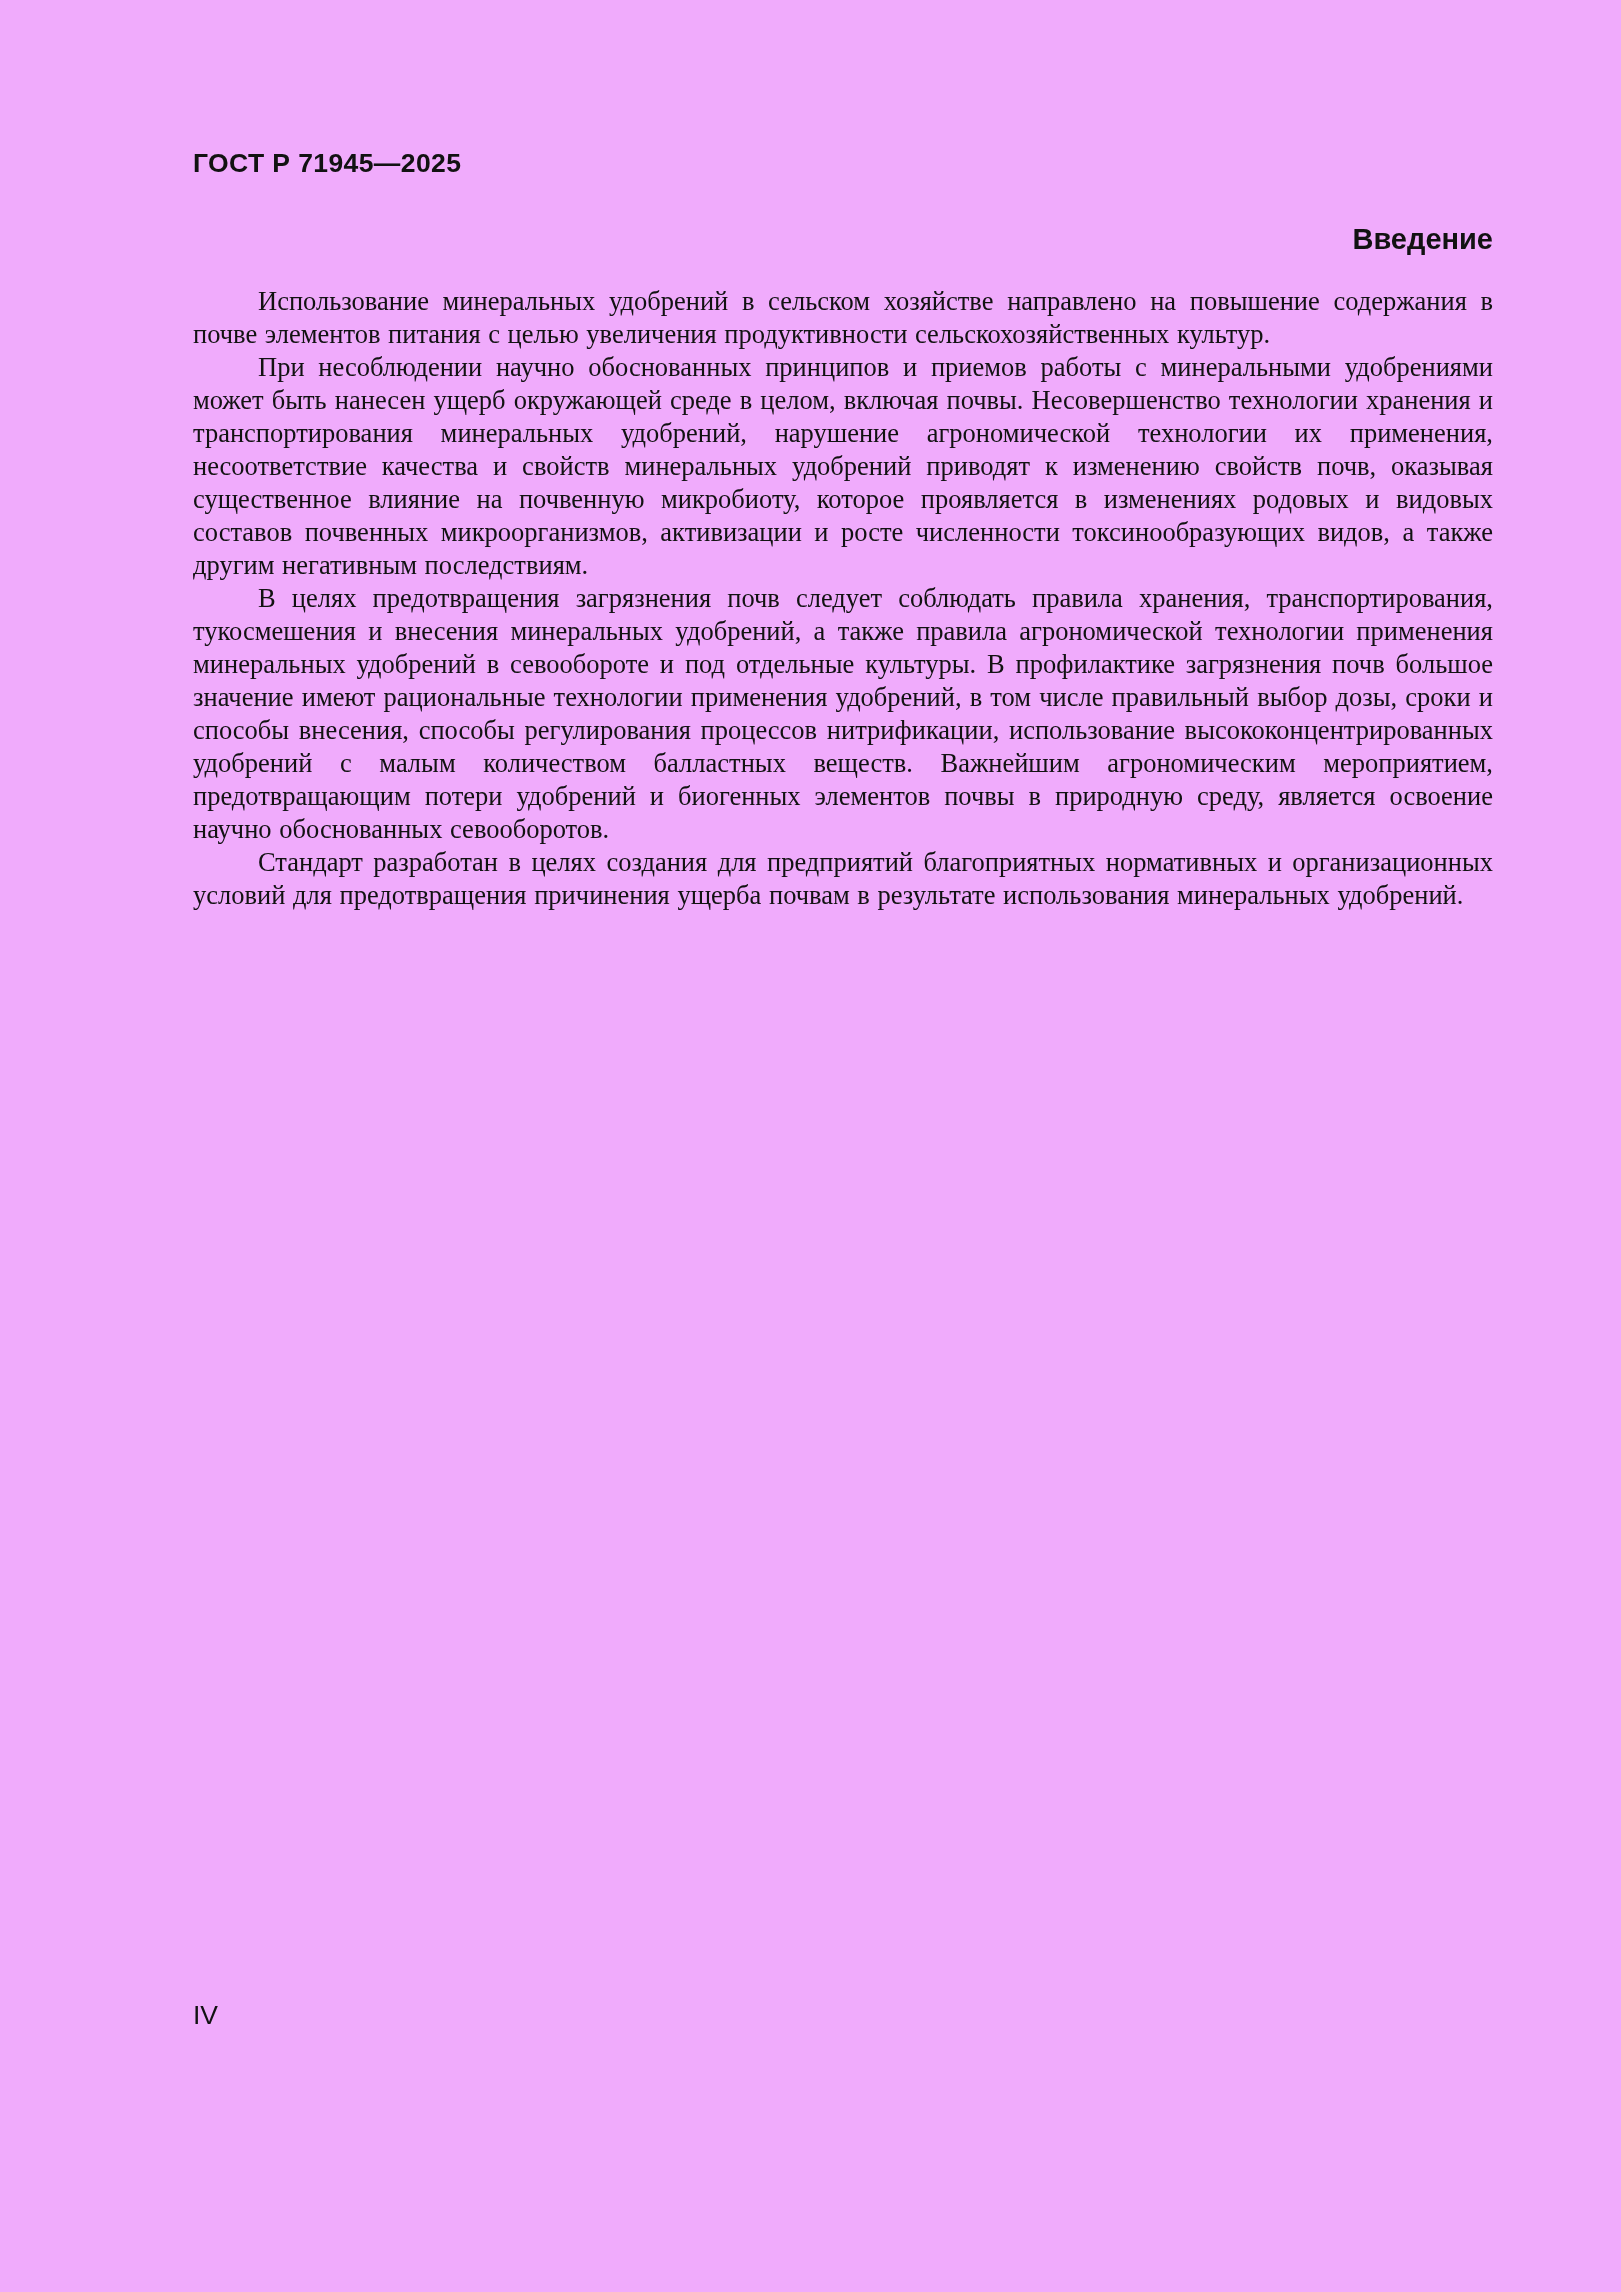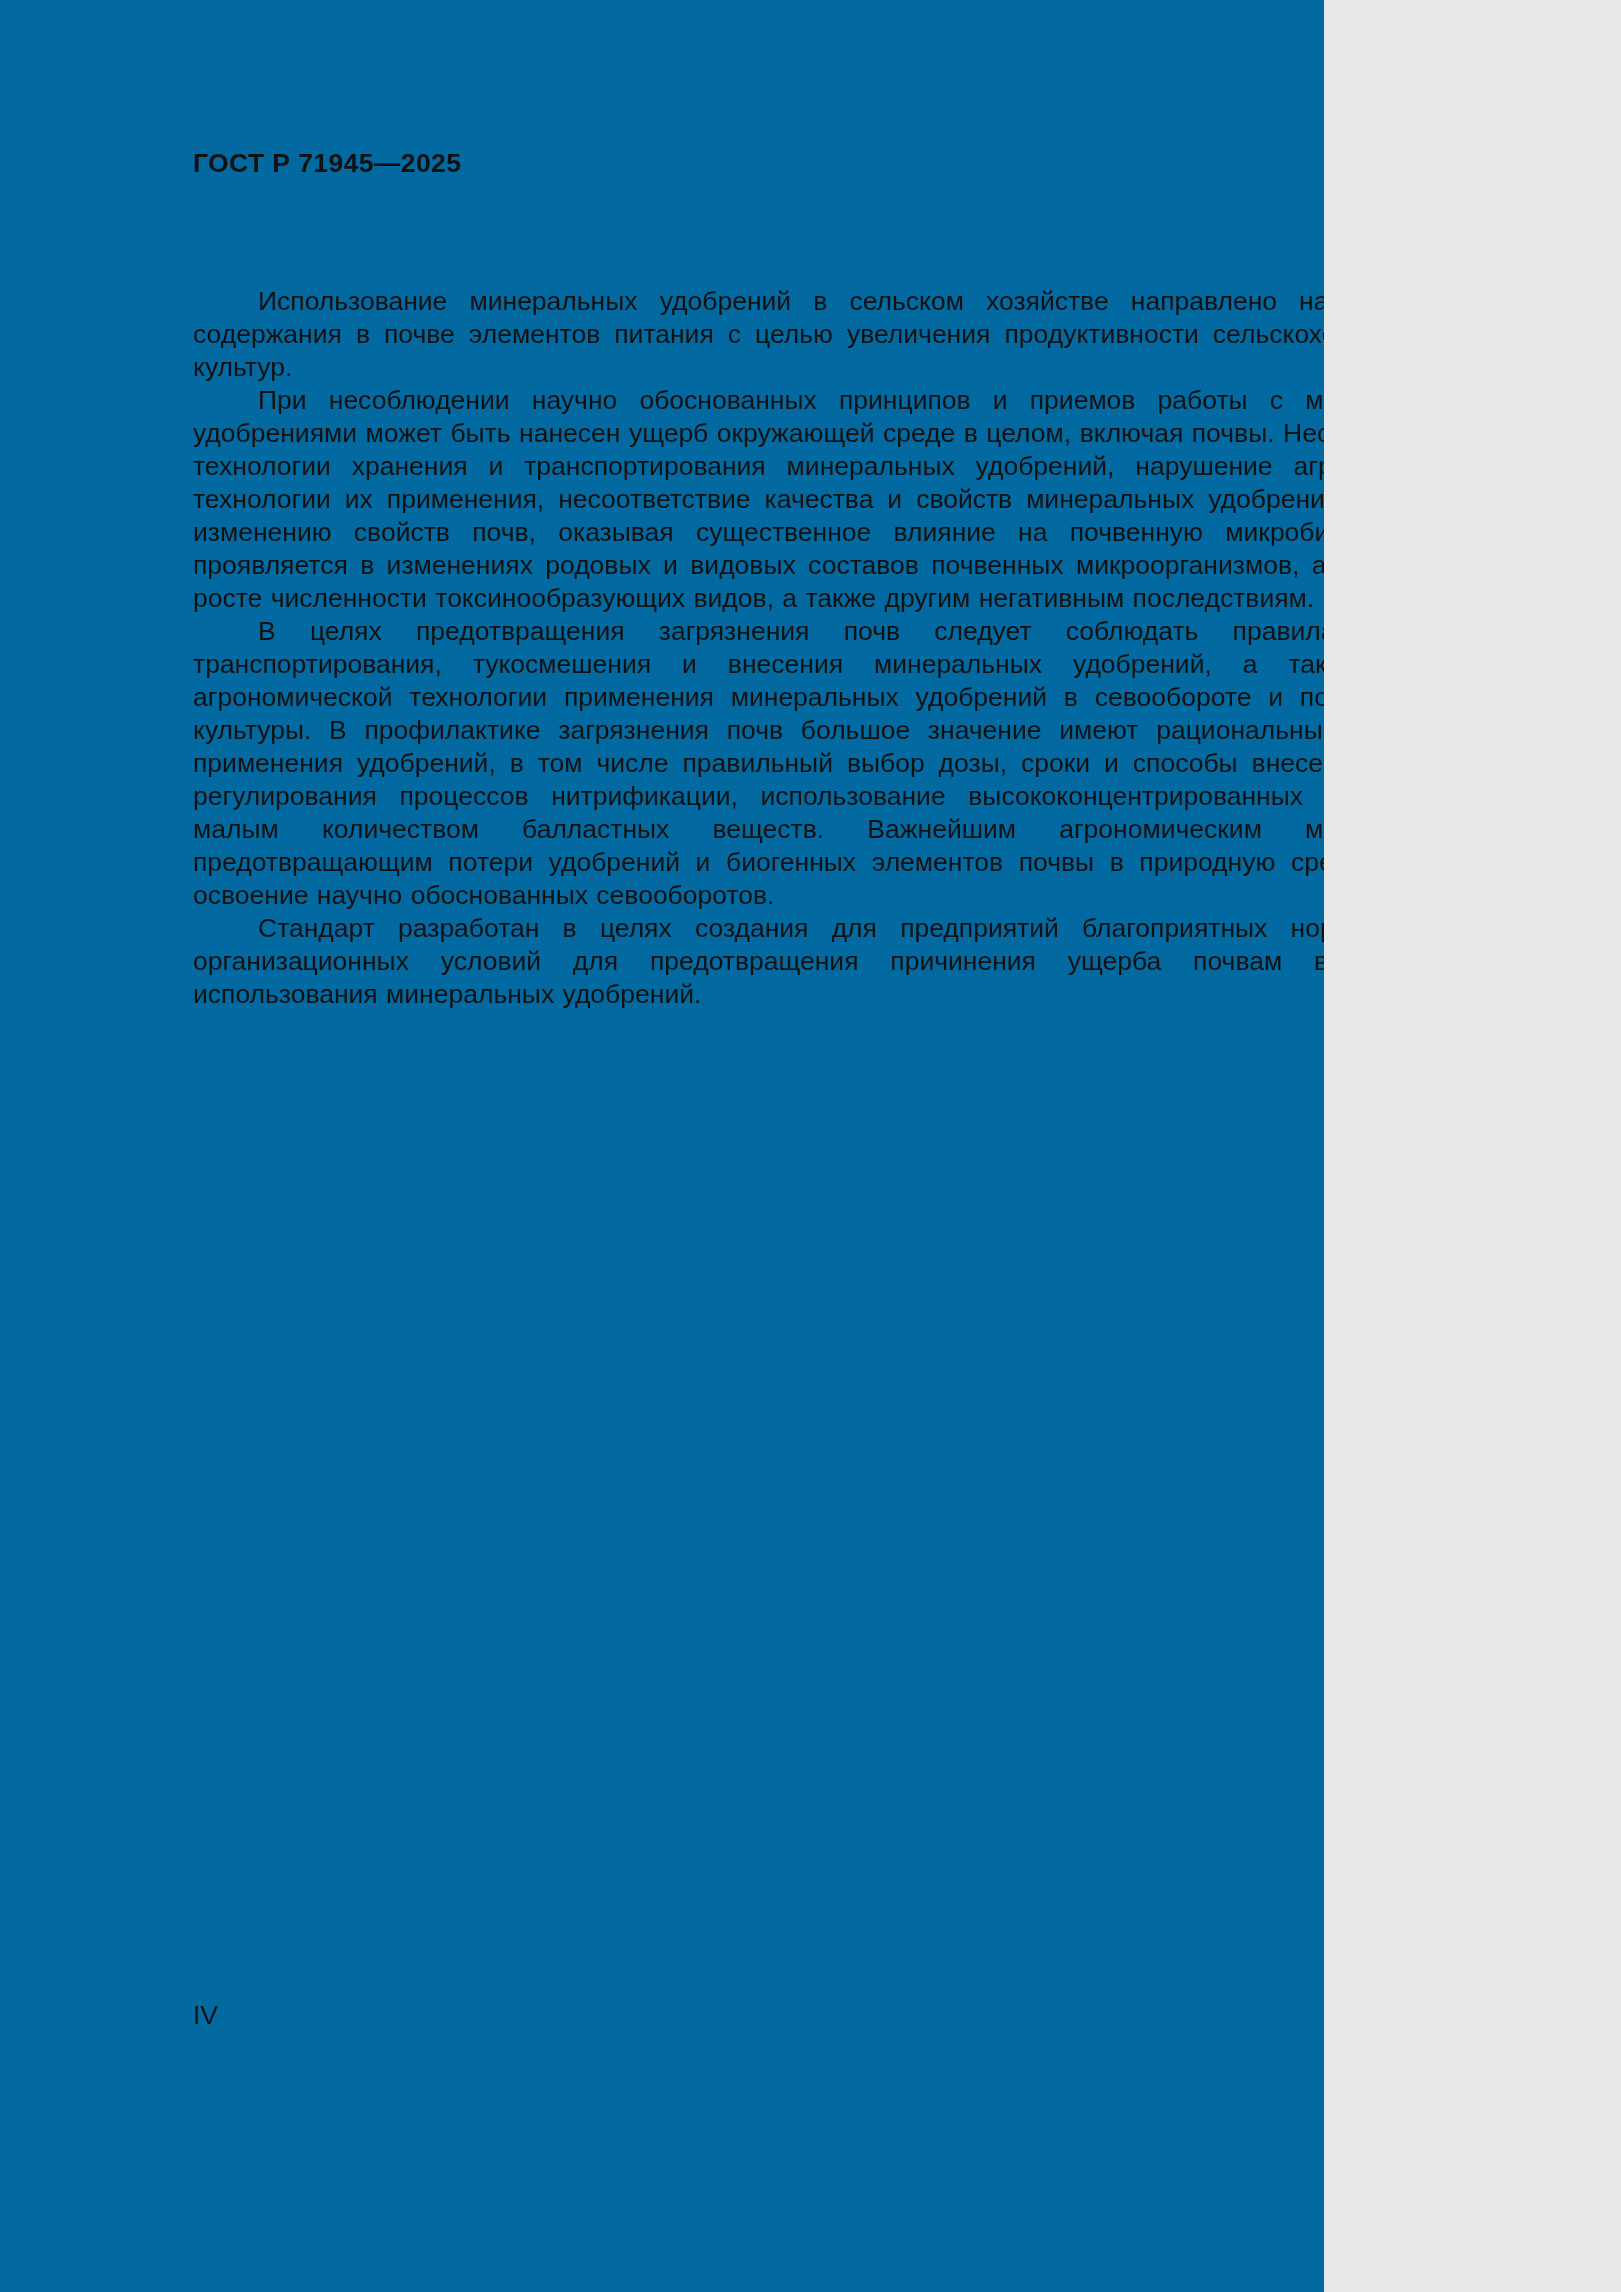--- a/index.html
+++ b/index.html
@@ -7,23 +7,23 @@
     padding: 0;
   }
   body {
     width: 1621px;
     height: 2293px;
     background: #e8e8e8;
     font-family: "Liberation Sans", sans-serif;
   }
   .page {
     position: relative;
-    width: 1324px;
+    width: 1621px;
     height: 2293px;
-    background: #0369a1;
+    background: #f0abfc;
     color: #121212;
     overflow: hidden;
   }
   .doc-code {
     position: absolute;
     left: 193px;
     top: 148px;
     font-size: 26.5px;
     font-weight: bold;
     letter-spacing: 0.4px;
@@ -40,20 +40,21 @@
   }
   .body-text {
     position: absolute;
     left: 193px;
     top: 285px;
     width: 1300px;
     font-size: 26.5px;
     line-height: 33px;
     text-align: justify;
     word-spacing: 1px;
+    font-family: Liberation Serif, serif;
   }
   .body-text p {
     margin: 0;
     padding: 0;
     text-indent: 65px;
   }
   .page-number {
     position: absolute;
     left: 193px;
     top: 2000px;

